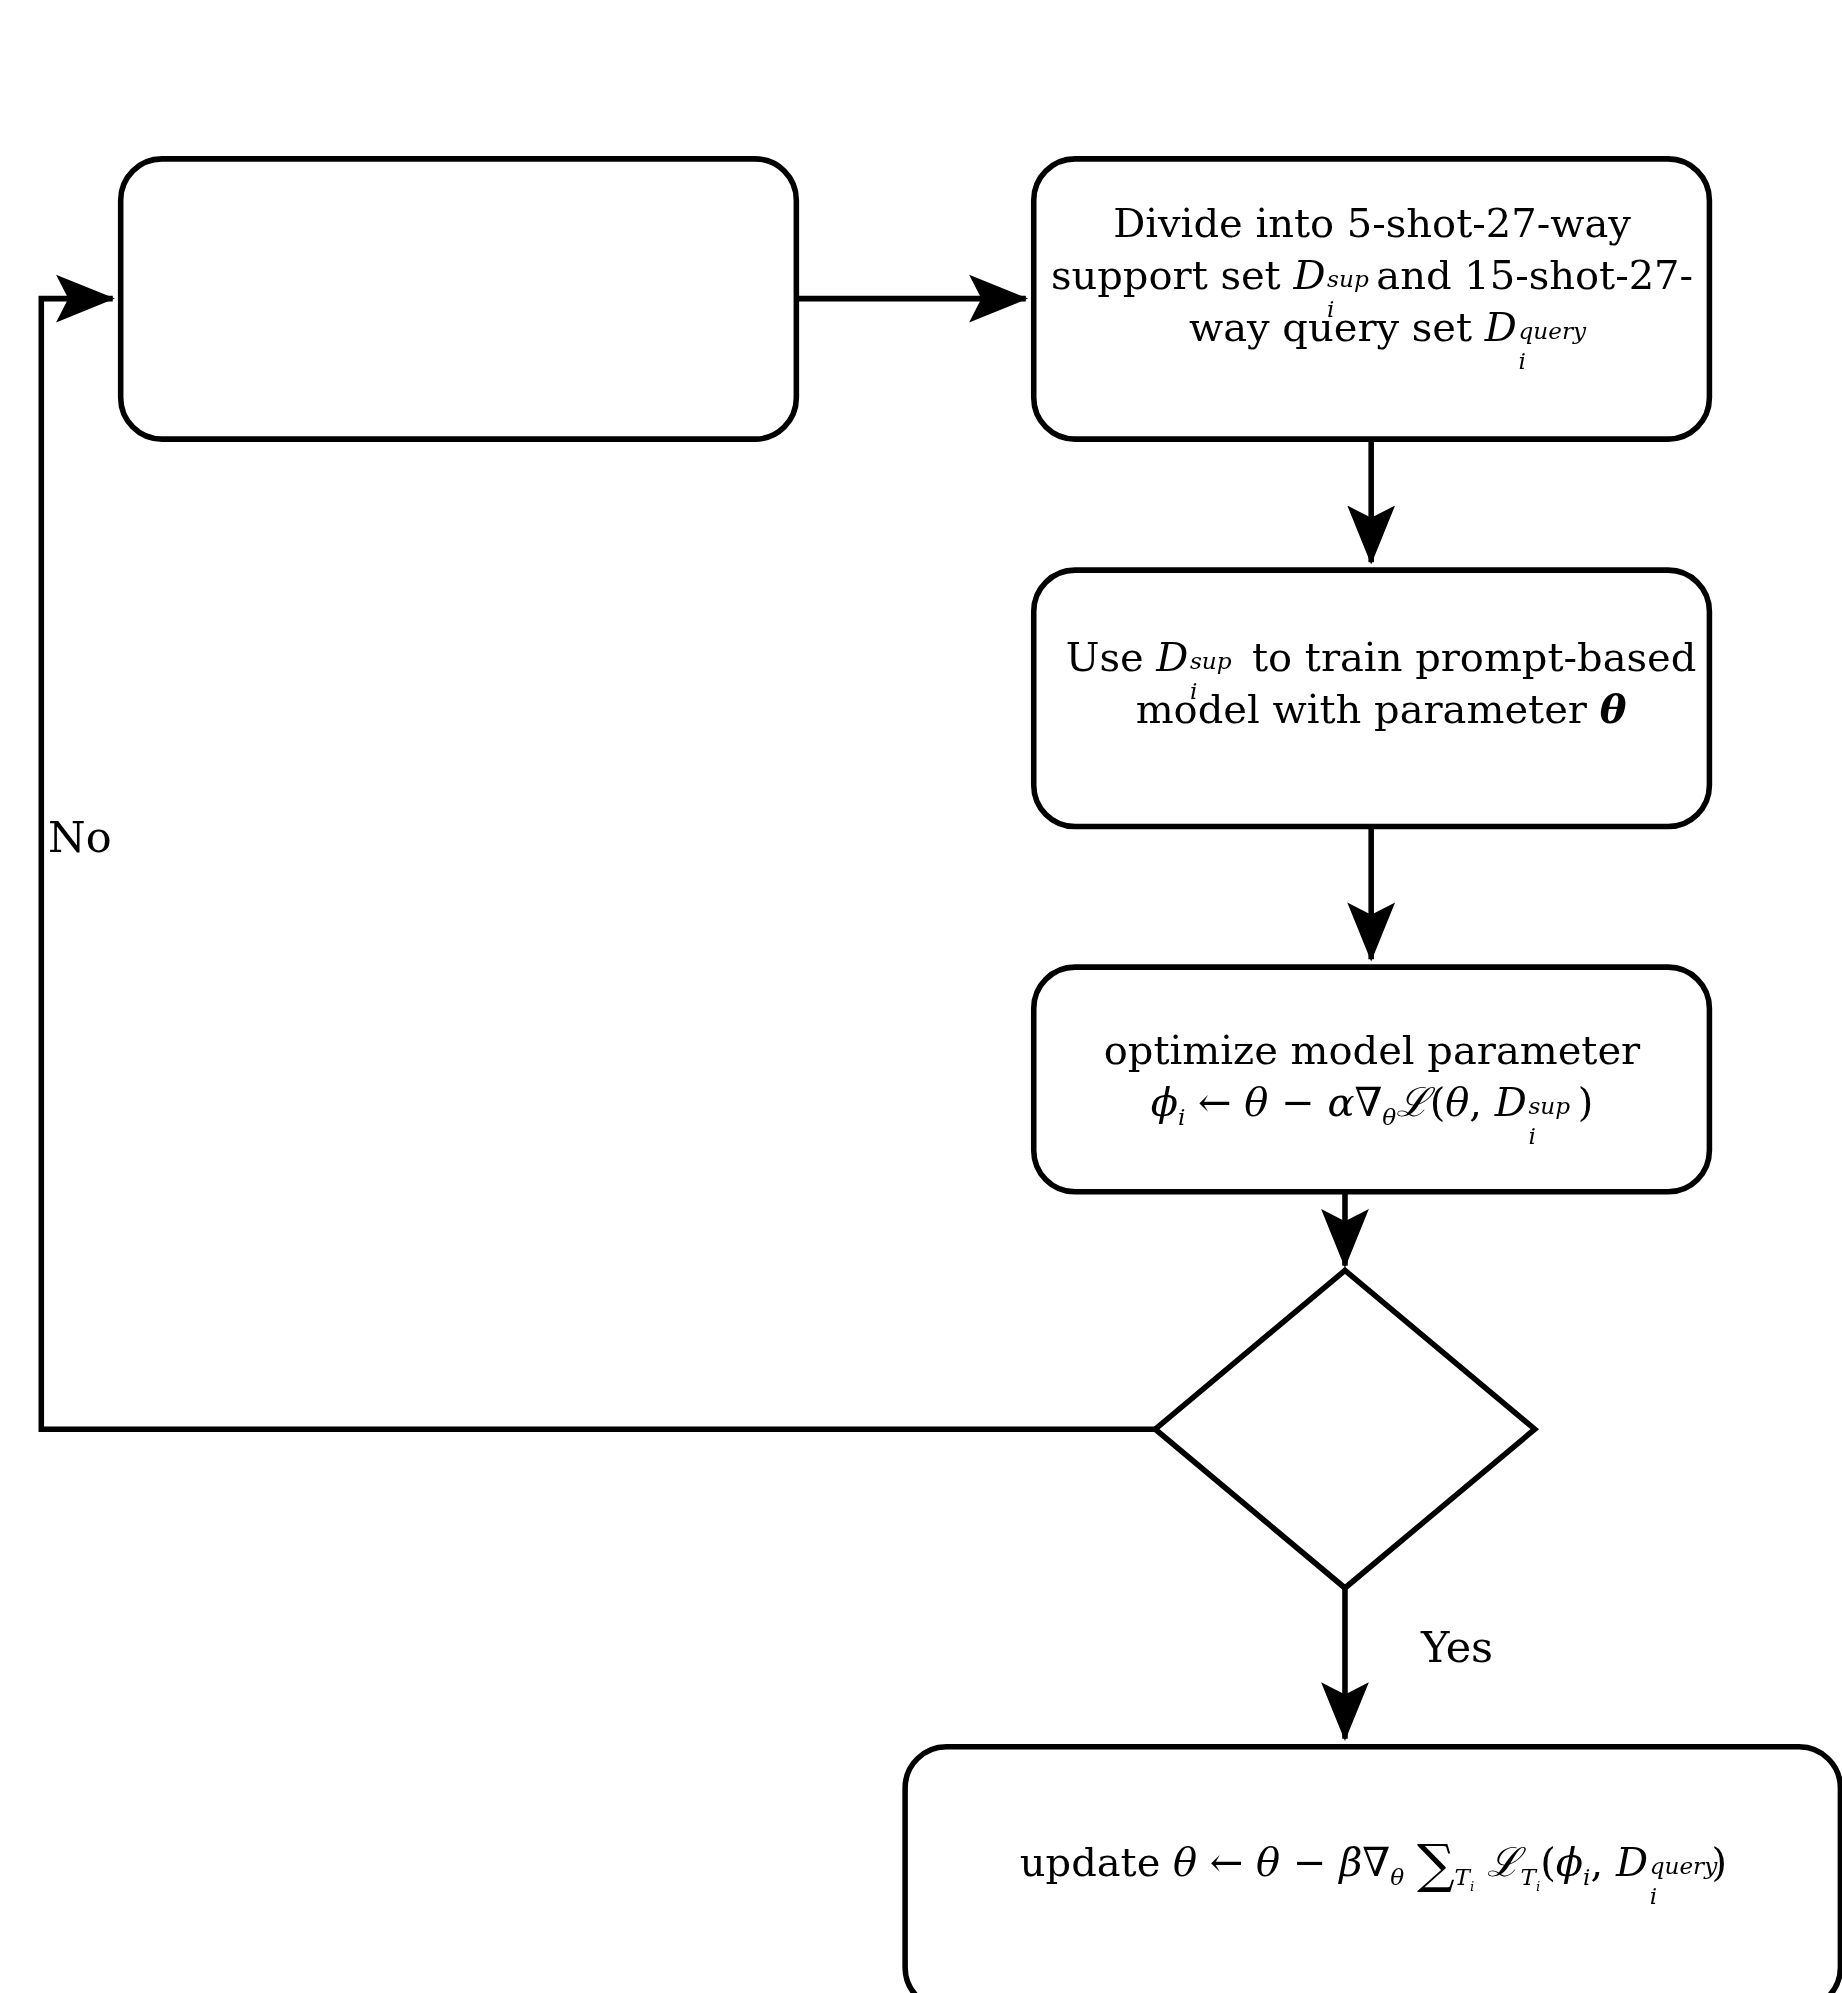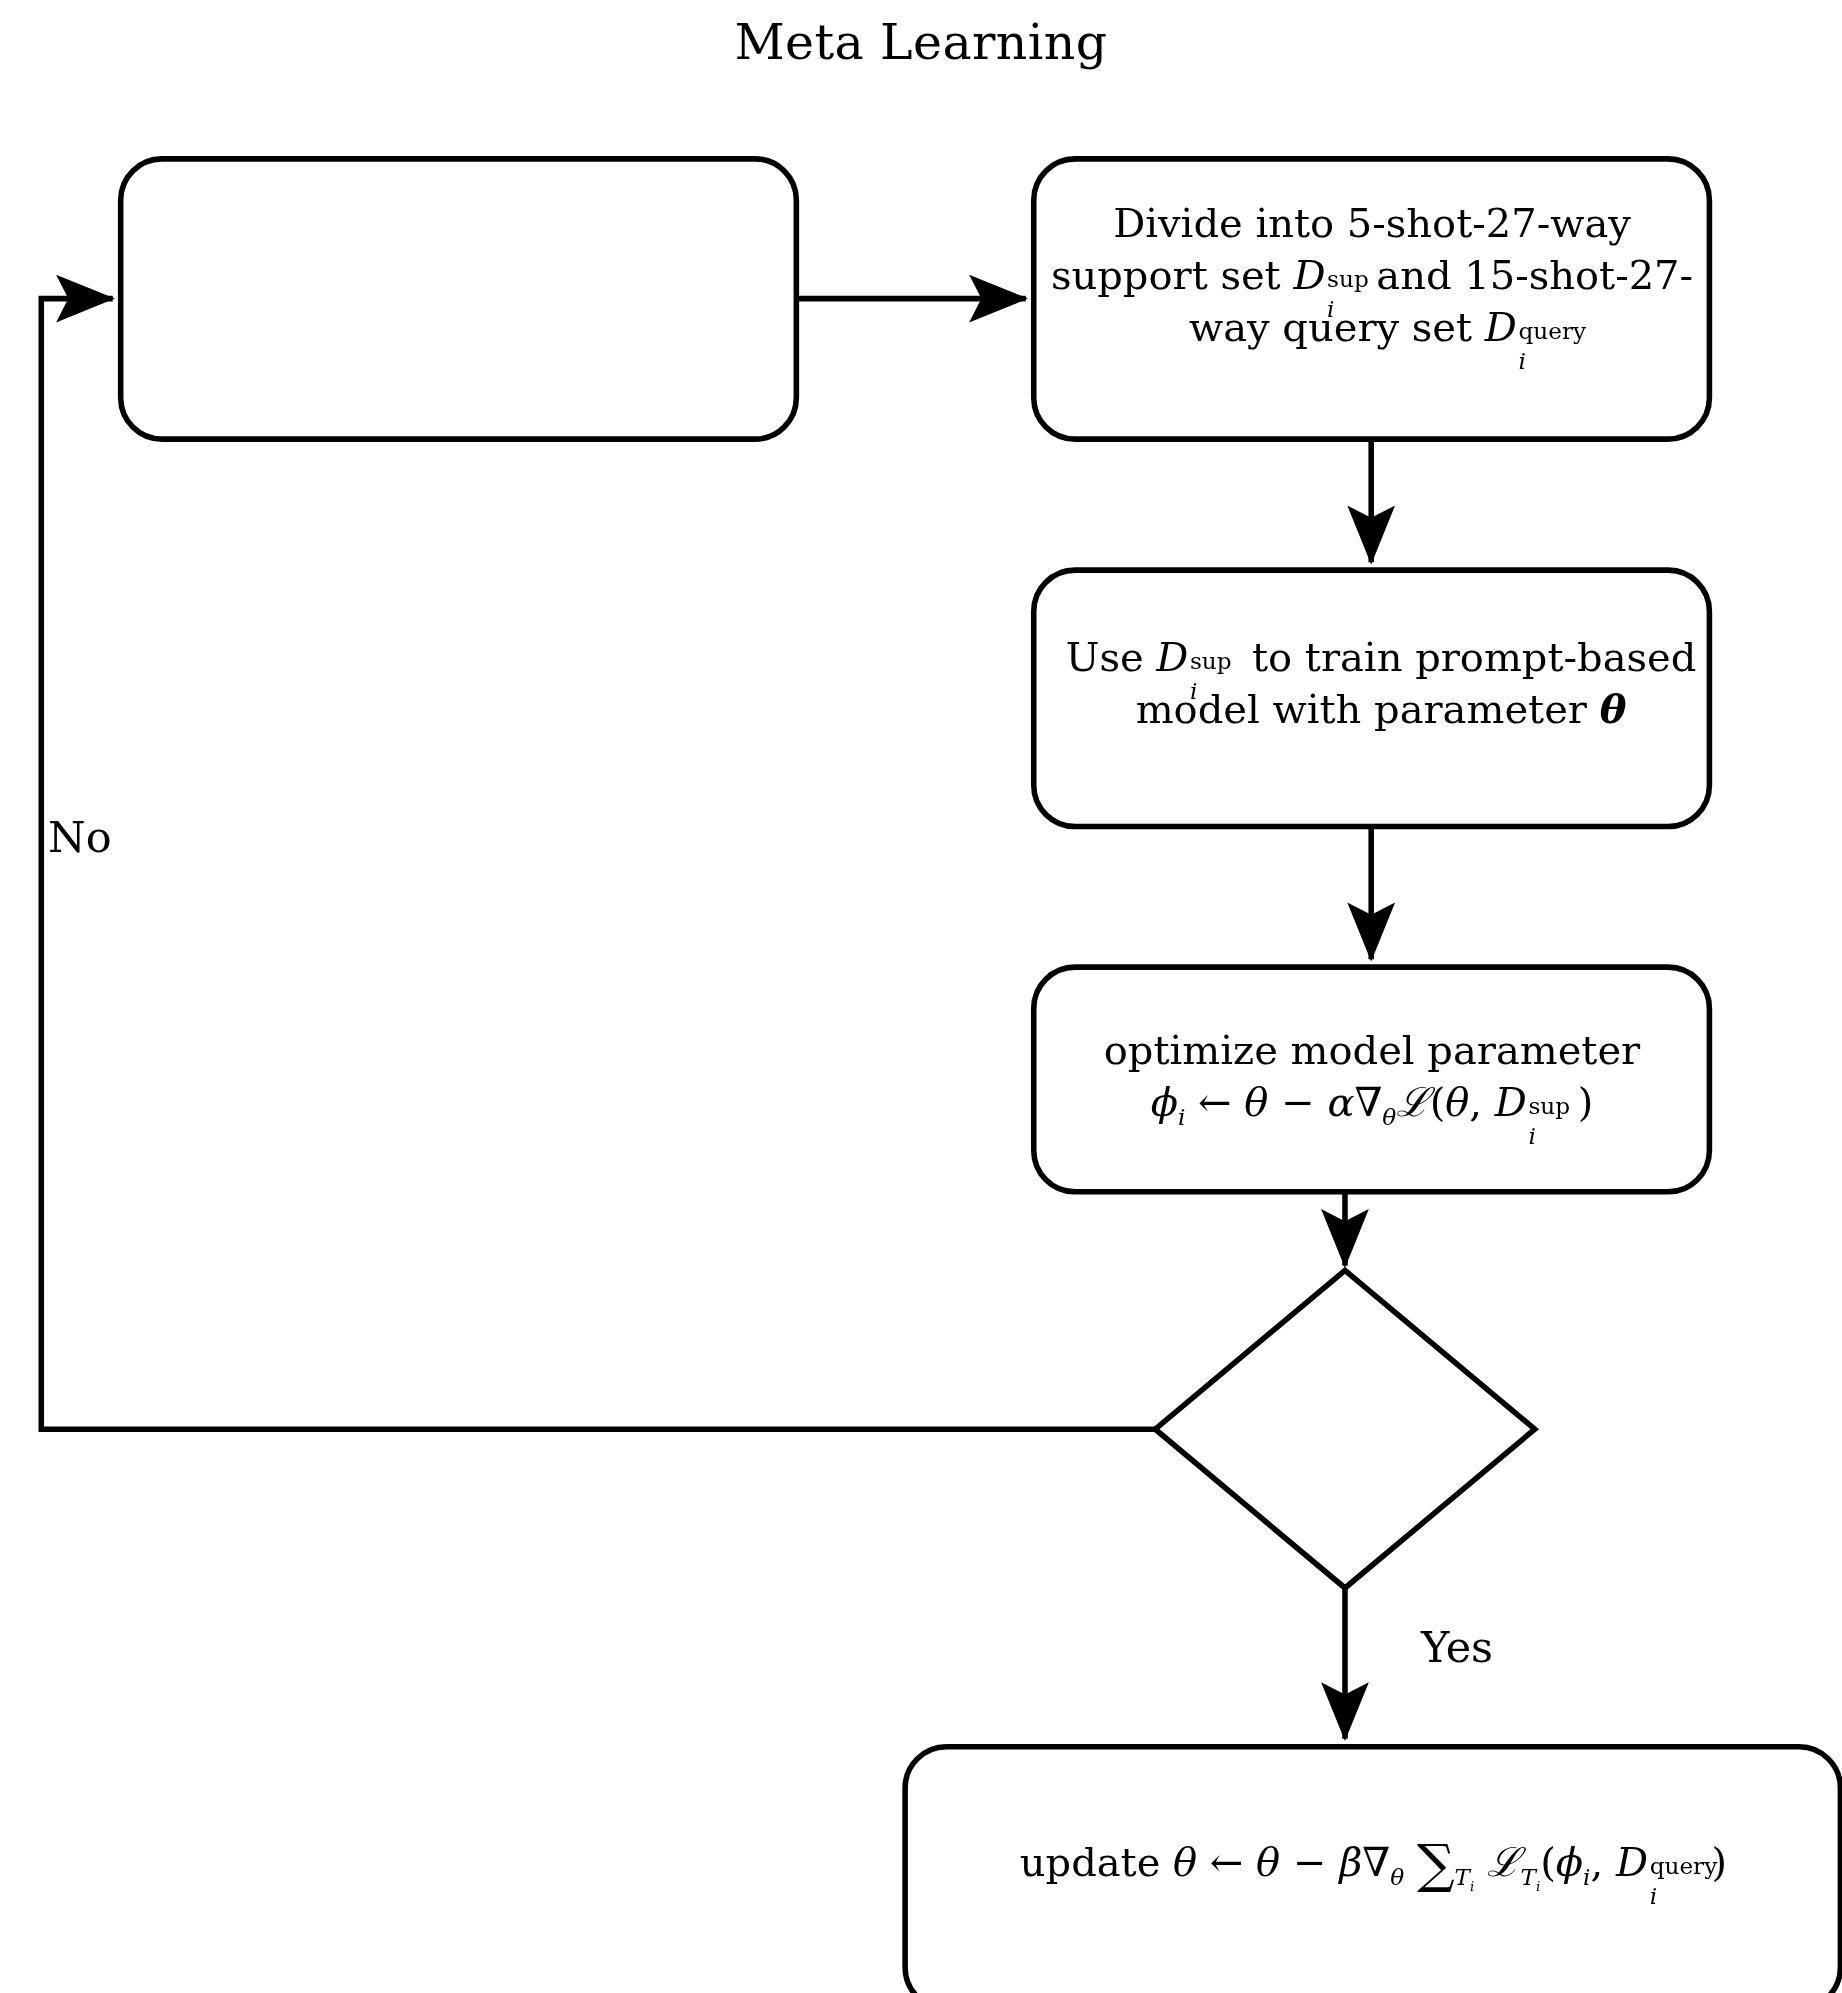--- a/index.html
+++ b/index.html
@@ -53,20 +53,21 @@
     vertical-align: baseline;
     position: relative;
     width: 0;
     height: 0;
   }
   .subsup .sup {
     position: absolute;
     left: 1.6px;
     top: -1.06em;
     font-size: 0.58em;
+    font-style: italic;
     white-space: nowrap;
   }
   .subsup .sub {
     position: absolute;
     left: 1.6px;
     top: 0.22em;
     font-size: 0.58em;
     font-style: italic;
     white-space: nowrap;
   }
@@ -80,21 +81,20 @@
   #diamond-label { left: 1183px; top: 1366px; width: 326px; }
   #box5-label { left: 913px; top: 1830px; width: 921px; }
   #no-label { left: 48px; top: 810px; width: 183px; text-align: left; }
   #yes-label { left: 1421px; top: 1620px; width: 183px; text-align: left; }
 </style>
 </head>
 <body>
 
 <div id="canvas">
 
-  <div class="txt title">Meta Learning</div>
 
   <svg id="diagram-svg" viewBox="0 0 2320 2510">
     <defs>
       <marker id="arrowhead" markerWidth="11" markerHeight="9" refX="10.2" refY="4.5" orient="auto" markerUnits="strokeWidth">
         <path d="M0,0.2 L10.6,4.5 L0,8.8 L2.2,4.5 Z" fill="#000000"></path>
       </marker>
     </defs>
 
     <rect x="152" y="200" width="851" height="353" rx="52" ry="52" fill="#ffffff" stroke="#000000" stroke-width="7"></rect>
 

